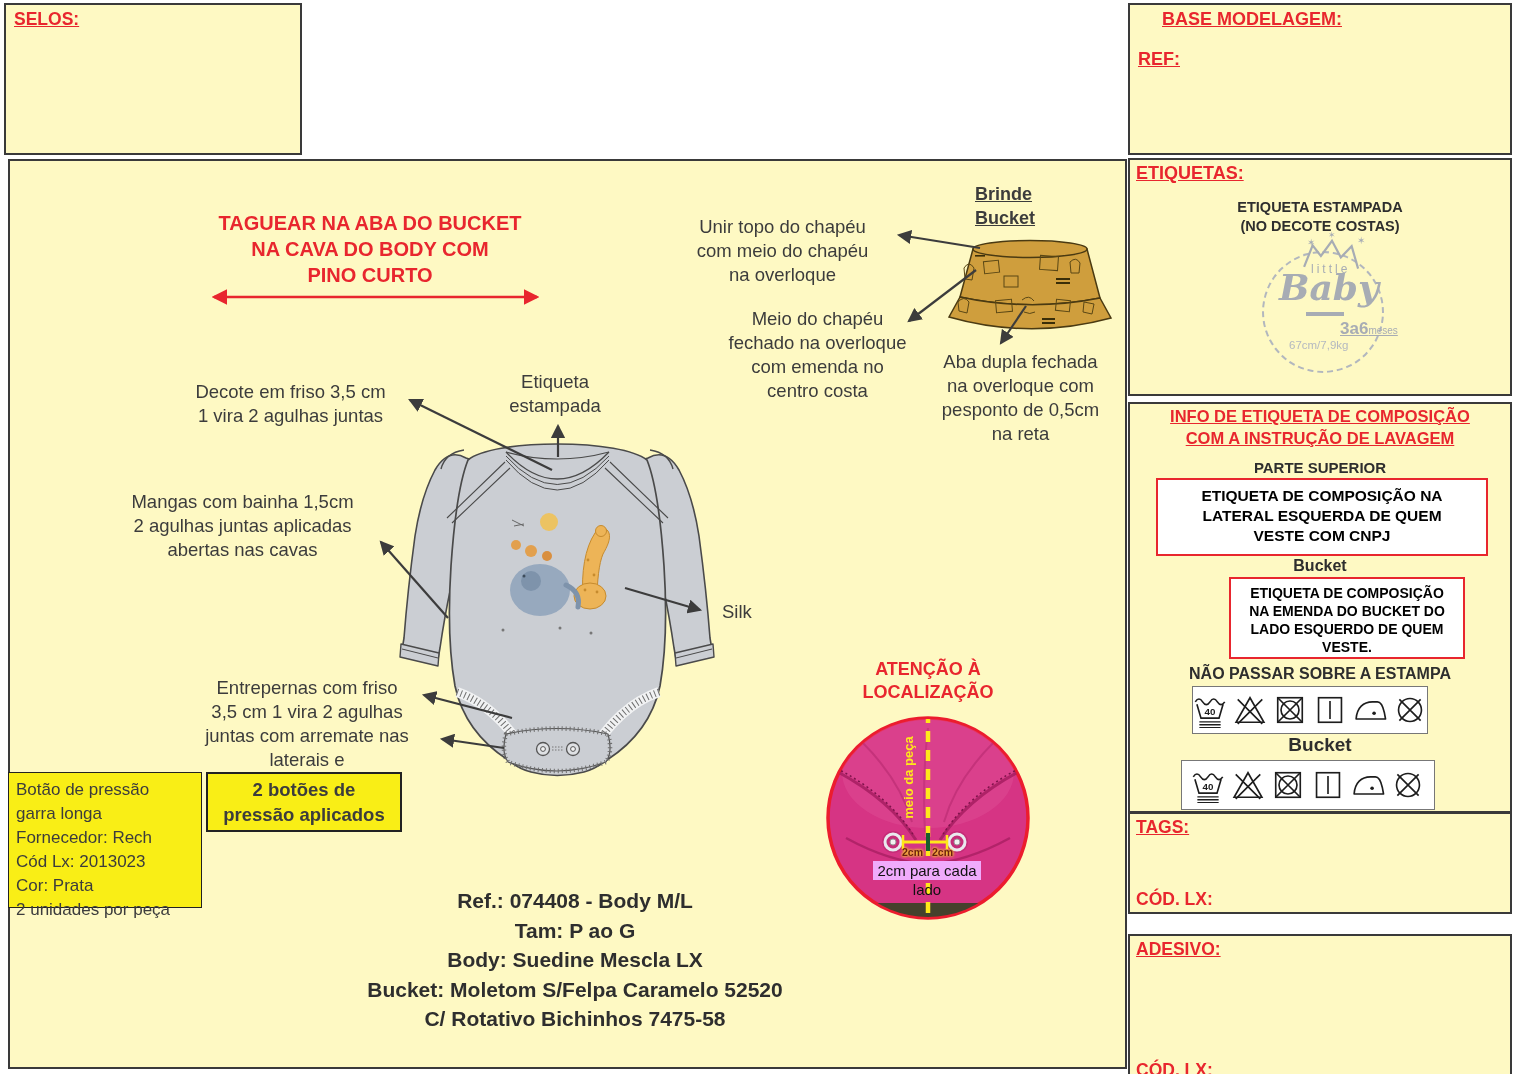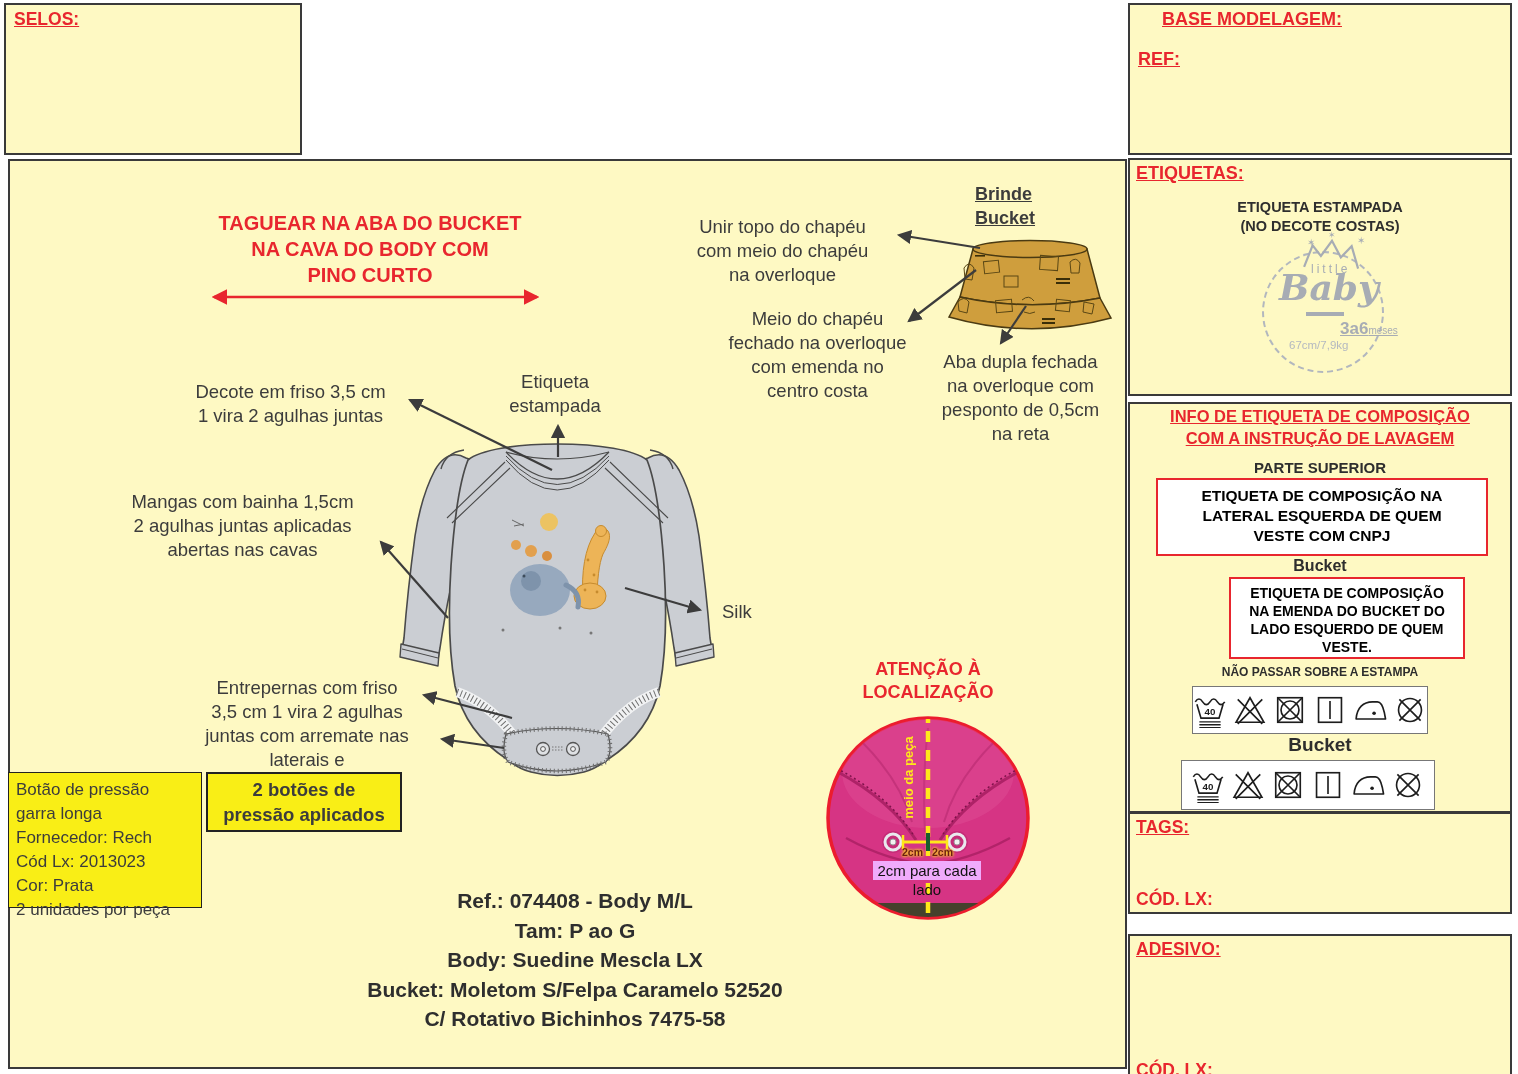--- a/index.html
+++ b/index.html
@@ -49,21 +49,21 @@
 COM A INSTRUÇÃO DE LAVAGEM</div>
   <div class="center" style="position:absolute;left:1132px;top:459px;width:376px;font-weight:bold;font-size:15px;color:#2e2e2e;z-index:3;">PARTE SUPERIOR</div>
   <div class="redbox preline" style="left:1156px;top:478px;width:332px;height:78px;font-size:15.5px;line-height:20px;padding-top:6px;">ETIQUETA DE COMPOSIÇÃO NA
 LATERAL ESQUERDA DE QUEM
 VESTE COM CNPJ</div>
   <div class="center" style="position:absolute;left:1132px;top:557px;width:376px;font-weight:bold;font-size:16px;color:#2e2e2e;z-index:3;">Bucket</div>
   <div class="redbox preline" style="left:1197px;top:577px;width:236px;height:82px;font-size:14px;line-height:18px;padding-top:5px;margin-left:32px;">ETIQUETA DE COMPOSIÇÃO
 NA EMENDA DO BUCKET DO
 LADO ESQUERDO DE QUEM
 VESTE.</div>
-  <div class="center" style="position:absolute;left:1132px;top:665px;width:376px;font-weight:bold;font-size:12px;color:#2e2e2e;z-index:3;">NÃO PASSAR SOBRE A ESTAMPA</div>
+  <div class="center" style="position:absolute;left:1132px;top:665px;width:376px;font-weight:bold;font-size:16px;color:#2e2e2e;z-index:3;">NÃO PASSAR SOBRE A ESTAMPA</div>
 
   <div class="care-row" style="left:1192px;top:686px;width:234px;height:46px;">
     <svg class="cs">
         <use href="#cs-wash"></use>
       </svg>
     <svg class="cs">
         <use href="#cs-bleach"></use>
       </svg>
     <svg class="cs">
         <use href="#cs-tumble"></use>

